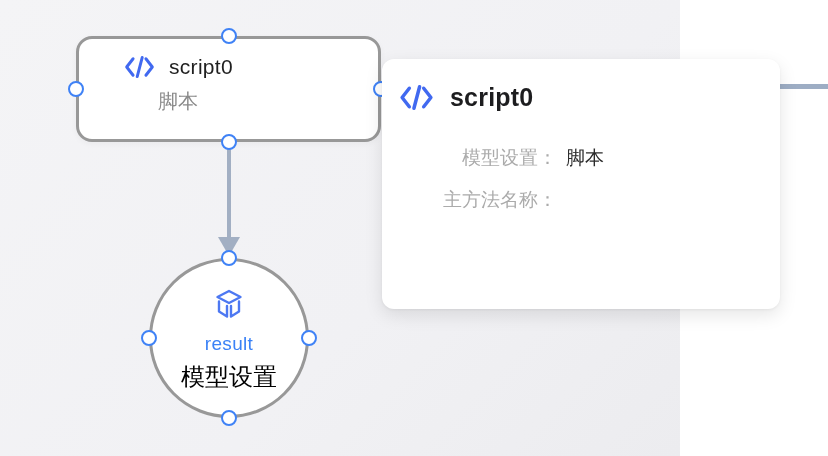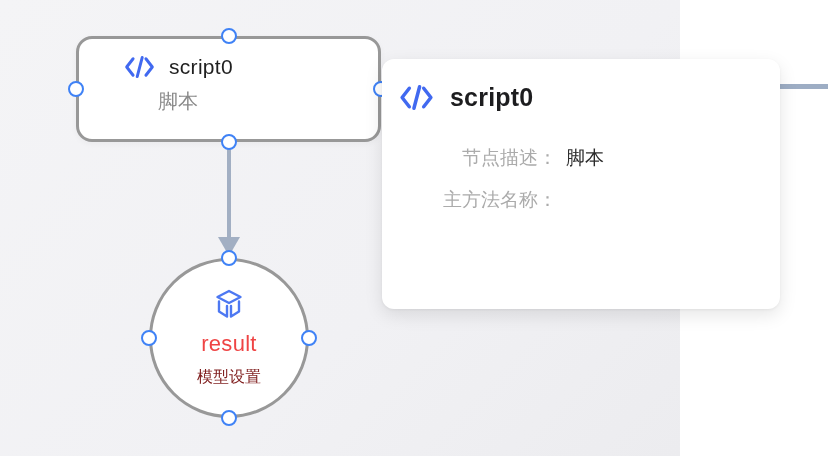--- a/index.html
+++ b/index.html
@@ -73,25 +73,25 @@
     position: absolute;
     left: 149px; top: 258px;
     width: 160px; height: 160px;
     background: #ffffff;
     border: 3.5px solid #989898;
     border-radius: 50%;
     z-index: 3;
     display: flex; flex-direction: column; align-items: center; justify-content: center;
   }
   .node-circle .circle-title {
-    font-size: 22px; font-weight: 500; color: #ef4444;
+    font-size: 19px; font-weight: 500; color: #3b82f6;
     line-height: 26px; margin-top: 9px; letter-spacing: 0.3px;
   }
   .node-circle .circle-subtitle {
-    font-size: 16px; color: #7f1d1d; line-height: 24px; margin-top: 8px;
+    font-size: 24px; color: #000000; line-height: 24px; margin-top: 8px;
   }
 
   
   .port {
     position: absolute;
     width: 16px; height: 16px;
     background: #ffffff;
     border: 2.5px solid #3f82f6;
     border-radius: 50%;
     z-index: 5;
@@ -192,21 +192,21 @@
         <svg class="icon-svg" width="37" height="27" viewBox="0 0 36 26">
           <path d="M11 4 L4 13 L11 22" fill="none" stroke="#4169f0" stroke-width="3.4" stroke-linecap="round" stroke-linejoin="round"></path>
           <path d="M21 2.5 L15.5 23.5" fill="none" stroke="#4169f0" stroke-width="3.4" stroke-linecap="round"></path>
           <path d="M25 4 L32 13 L25 22" fill="none" stroke="#4169f0" stroke-width="3.4" stroke-linecap="round" stroke-linejoin="round"></path>
         </svg>
       </span>
       <span class="tooltip-title">script0</span>
     </div>
 
     <div class="tooltip-row row-0">
-      <span class="tooltip-label">节点描述：</span>
+      <span class="tooltip-label">模型设置：</span>
       <span class="tooltip-value">脚本</span>
     </div>
     <div class="tooltip-row row-1">
       <span class="tooltip-label">主方法名称：</span>
       <span class="tooltip-value"></span>
     </div>
   </div>
 
 </div>
 

